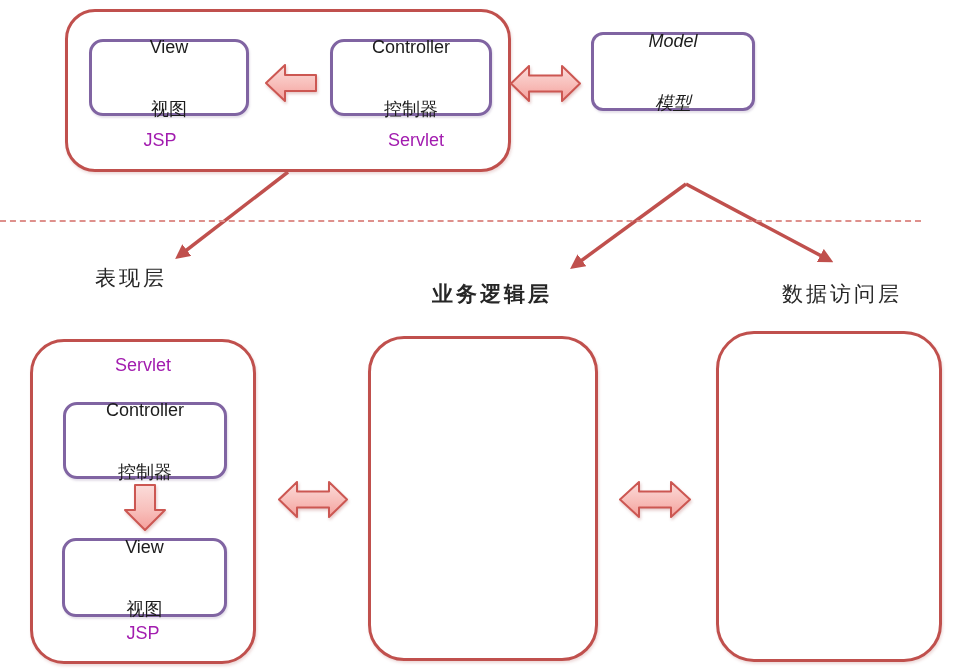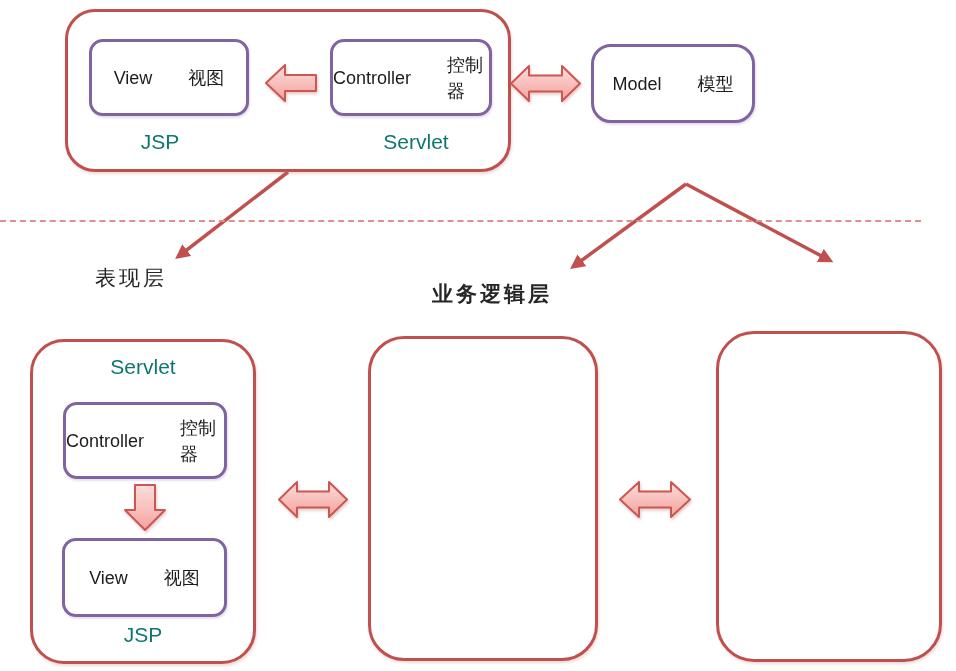--- a/index.html
+++ b/index.html
@@ -3,24 +3,24 @@
 <meta charset="utf-8">
 <style>
   * { margin:0; padding:0; box-sizing:border-box; }
   html,body { background:#ffffff; }
   body { font-family:"Liberation Sans","DejaVu Sans",sans-serif; color:#262626; }
   .canvas { position:relative; width:956px; height:671px; background:#ffffff; overflow:hidden; }
 
   .rbox { position:absolute; border:3.5px solid #C0504D; border-radius:30px; background:#ffffff;
           box-shadow:1px 2px 3px rgba(190,120,120,0.28); }
   .pbox { position:absolute; border:3px solid #8064A2; border-radius:14px; background:#ffffff;
-          display:flex; flex-direction:row; align-items:center; justify-content:center;
-          font-size:18px; line-height:26px; color:#1c1c1c; text-align:left;
+          display:flex; flex-direction:column; align-items:center; justify-content:center;
+          font-size:18px; line-height:26px; color:#1c1c1c; text-align:center;
           box-shadow:1px 2px 2px rgba(150,130,170,0.25);gap:36px; }
-  .tech { position:absolute; font-size:21px; color:#0f766e; text-align:center; }
+  .tech { position:absolute; font-size:18px; color:#a21caf; text-align:center; }
   .tier-label { position:absolute; font-size:21px; letter-spacing:3px; color:#262626; text-align:center; }
   .sep { position:absolute; left:0; top:220px; width:921px; height:0; border-top:2px dashed #DE908C; }
   .connectors { position:absolute; left:0; top:0; pointer-events:none; }
   .barrow { position:absolute; filter:drop-shadow(1px 2px 1.5px rgba(180,100,100,0.35)); }
 </style>
 </head>
 <body>
 
 <div class="canvas">
 
@@ -65,27 +65,28 @@
     <defs>
       <linearGradient id="gb" x1="0" y1="0" x2="0" y2="1">
         <stop offset="0" stop-color="#FBDCDA"></stop>
         <stop offset="0.5" stop-color="#F8C0BC"></stop>
         <stop offset="1" stop-color="#F4A09C"></stop>
       </linearGradient>
     </defs>
     <path d="M2,22.5 L20,5 L20,14.5 L53,14.5 L53,5 L71,22.5 L53,40 L53,30.5 L20,30.5 L20,40 Z" fill="url(#gb)" stroke="#CC5752" stroke-width="2" stroke-linejoin="round"></path>
   </svg>
 
-  <div class="pbox" style="left:591px; top:44px; width:164px; height:79px; border-radius:20px;">
+  <div class="pbox" style="left:591px; top:32px; width:164px; height:79px; border-radius:12px;font-style:italic;">
     <span>Model</span>
     <span>模型</span>
   </div>
 
   <div class="tier-label" style="left:51px; top:264px; width:160px;">表现层</div>
   <div class="tier-label" style="left:412px; top:280px; width:160px;font-weight:bold;">业务逻辑层</div>
+  <div class="tier-label" style="left:762px; top:280px; width:160px;">数据访问层</div>
 
   <div class="rbox" style="left:30px; top:339px; width:226px; height:325px; border-radius:34px;">
     <div class="tech" style="left:0; right:0; top:13px;">Servlet</div>
     <div class="pbox" style="left:30px; top:60px; width:164px; height:77px;">
       <span>Controller</span>
       <span>控制器</span>
     </div>
 
     <svg class="barrow" style="left:88px; top:141px;" width="48" height="50" viewBox="0 0 48 50">
       <defs>

